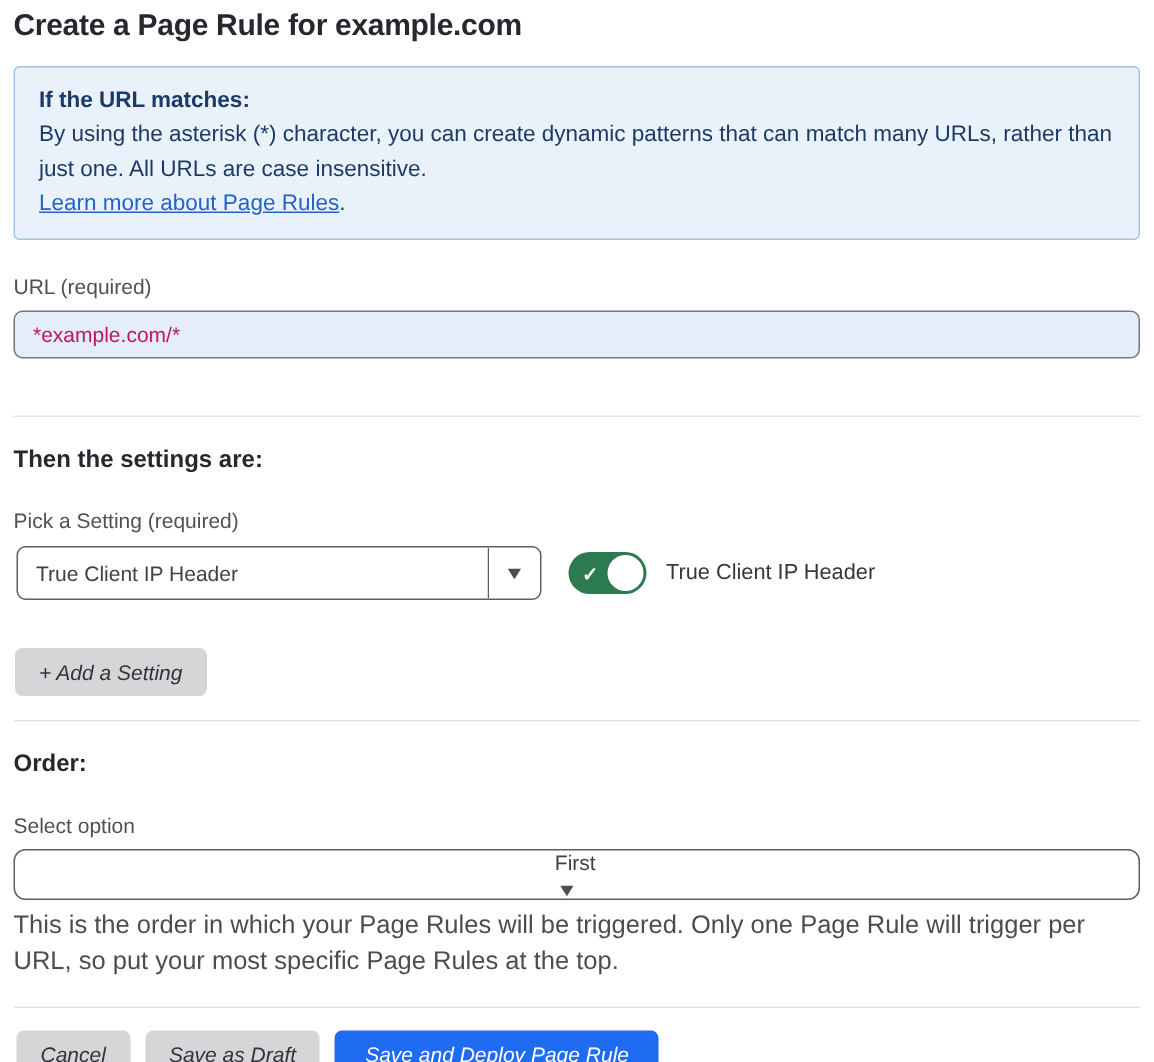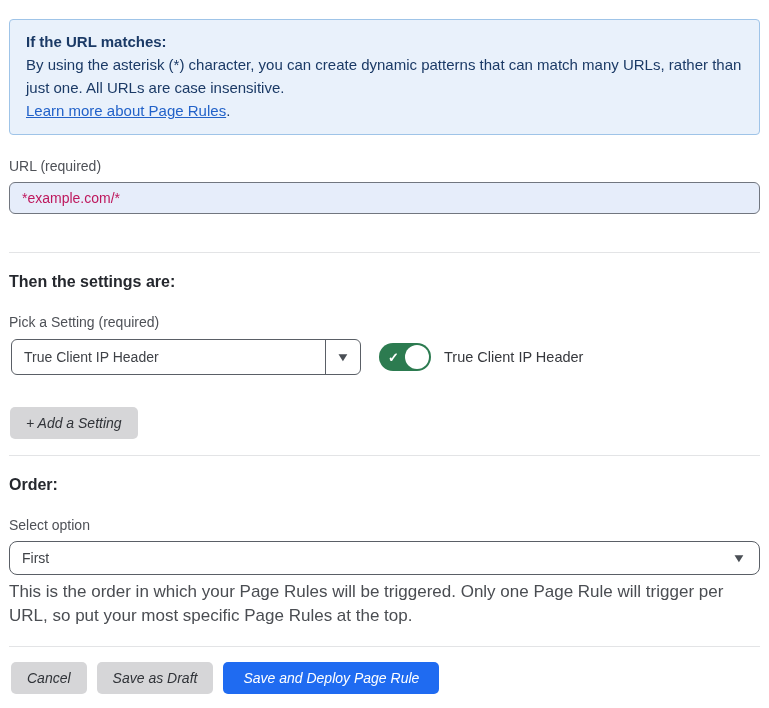--- a/index.html
+++ b/index.html
@@ -142,37 +142,39 @@
   .btn-gray { background: #d6d6d8; color: #303338; }
   .btn-blue { background: #1f6bf1; color: #ffffff; padding: 8px 20px; }
   .add-setting-btn { margin-top: 32px; margin-left: 1px; display: inline-block; }
 
   .order-select {
     margin-top: 8px;
     width: 100%;
     height: 34px;
     border-radius: 8px;
     padding-right: 14px;
+    flex-direction: column;
   }
   .order-select .caret { font-size: 12px; }
 
   .help-text {
     font-size: 17px;
     line-height: 24px;
     color: #4a4d52;
     margin: 5px 0 0 0;
   }
 
   .actions { display: flex; gap: 10px; margin-top: 15px; margin-left: 2px; }
 </style>
 </head>
 <body>
 
 <div class="page">
 
+  <h1 class="page-title">Create a Page Rule for example.com</h1>
 
   <div class="info-box">
     <div class="info-heading">If the URL matches:</div>
     <div class="info-body">By using the asterisk (*) character, you can create dynamic patterns that can match many URLs, rather than just one. All URLs are case insensitive.</div>
     <div class="info-link-row"><a class="info-link">Learn more about Page Rules</a><span class="info-link-suffix">.</span></div>
   </div>
 
   <label class="field-label">URL (required)</label>
   <input class="url-input" type="text" value="*example.com/*" style="">
 

